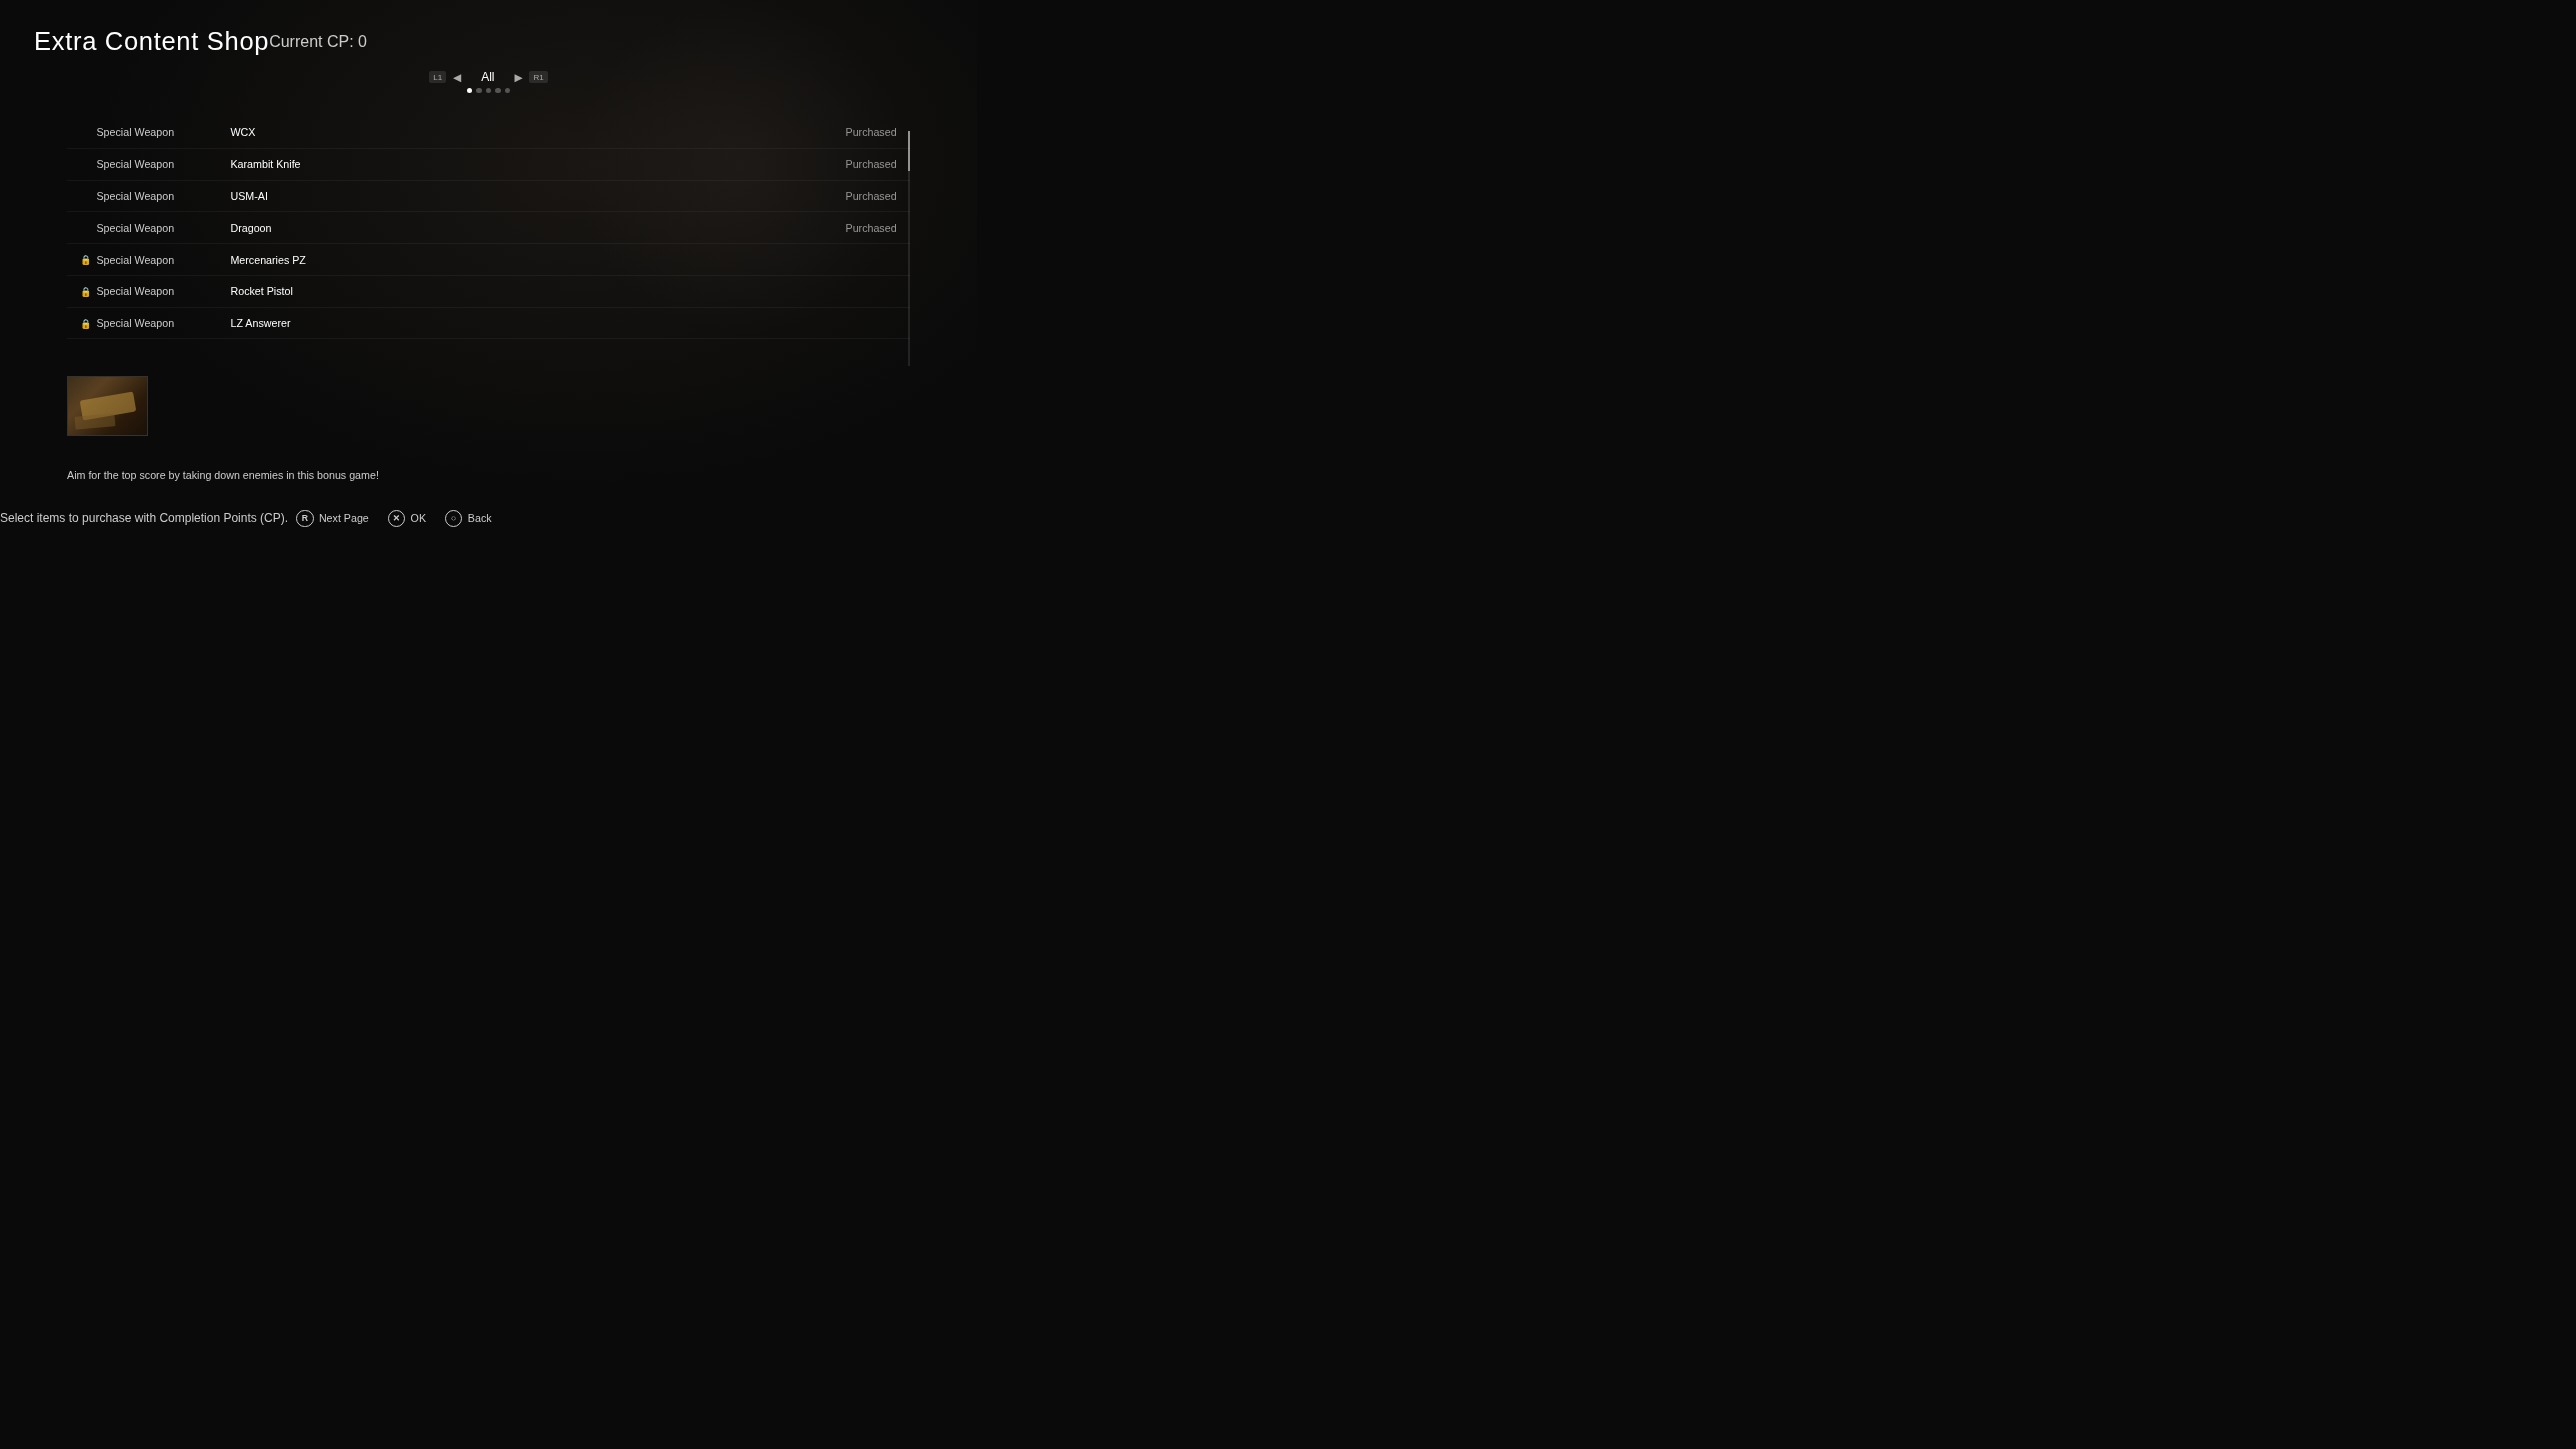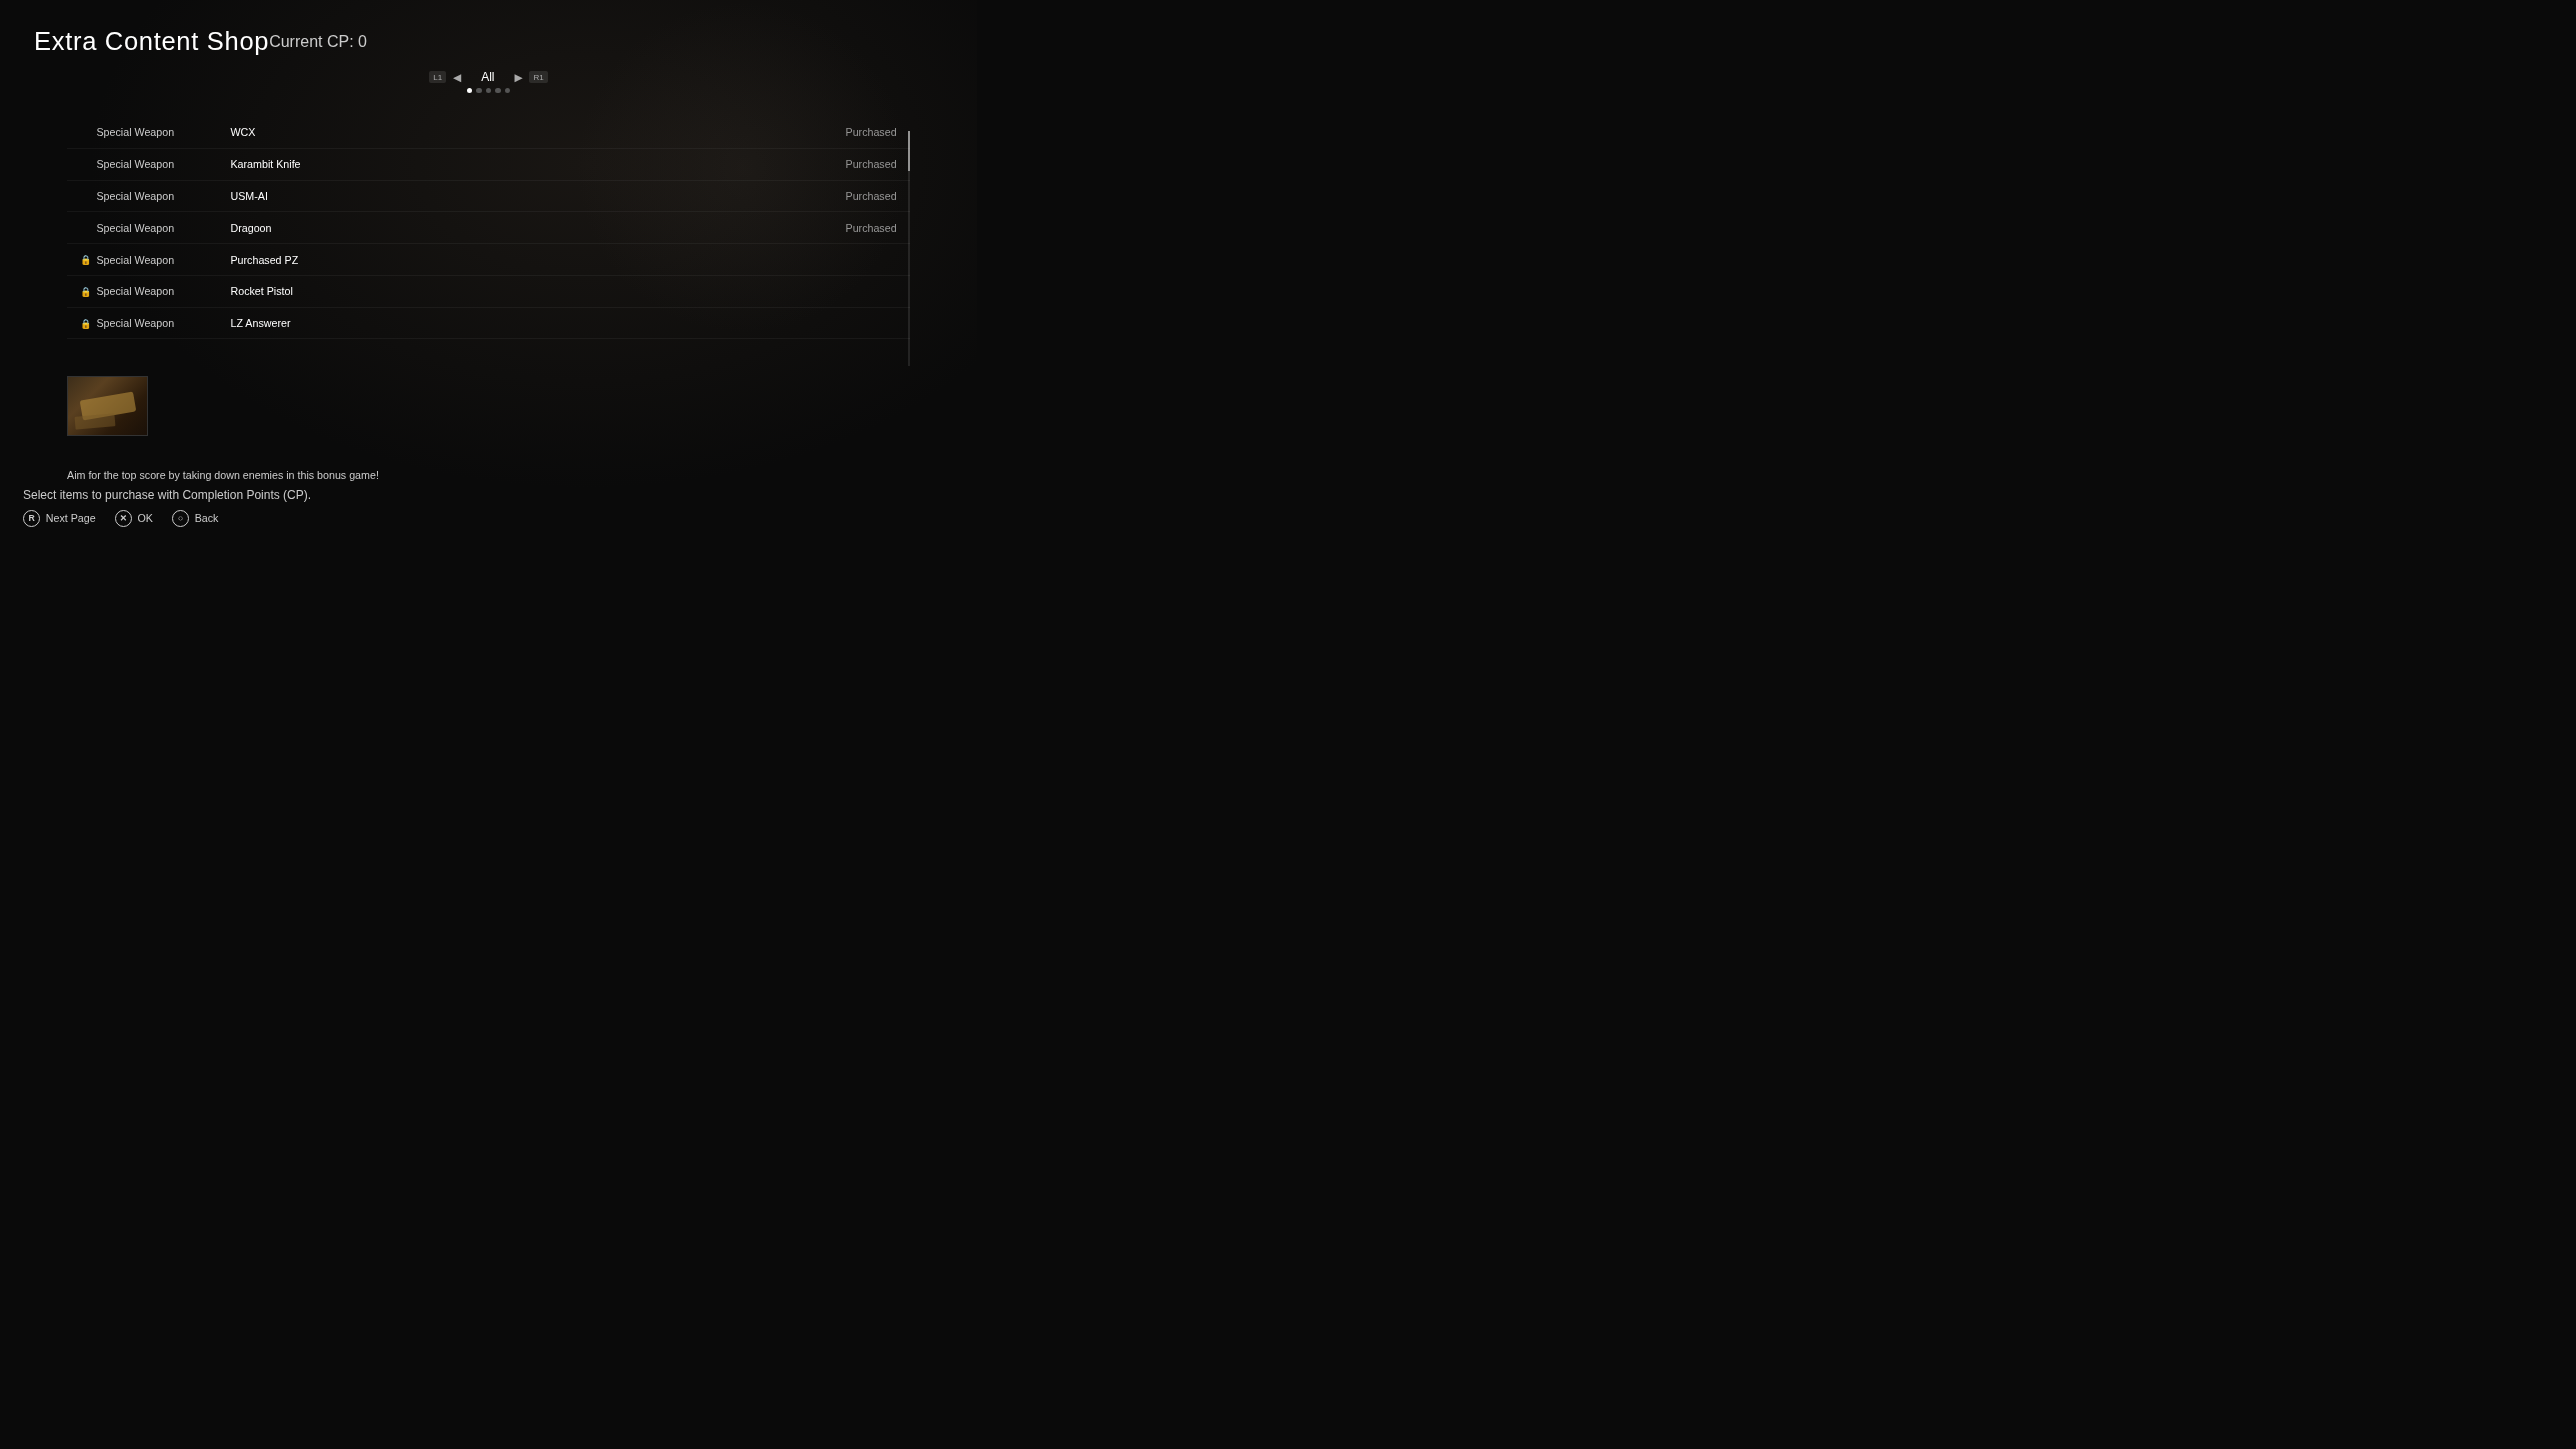--- a/index.html
+++ b/index.html
@@ -233,23 +233,23 @@
       max-width: 402px;
     }
 
     
     .bottom-bar {
       position: absolute;
       bottom: 20px;
       left: 0;
       right: 0;
       display: flex;
-      flex-direction: column;
+      flex-direction: row;
+      align-items: center;
       gap: 8px;
-      margin-left: 23px;
     }
 
     .instruction-text {
       font-size: 12px;
       color: #cccccc;
       font-weight: 300;
     }
 
     .controls-row {
       display: flex;
@@ -347,21 +347,21 @@
     </div>
     <div class="list-item">
       <span class="lock-icon" style="visibility: hidden;"></span>
       <span class="item-category">Special Weapon</span>
       <span class="item-name">Dragoon</span>
       <span class="item-status purchased">Purchased</span>
     </div>
     <div class="list-item">
       <span class="lock-icon">🔒</span>
       <span class="item-category">Special Weapon</span>
-      <span class="item-name">Purchased PZ</span>
+      <span class="item-name">Mercenaries PZ</span>
     </div>
     <div class="list-item">
       <span class="lock-icon">🔒</span>
       <span class="item-category">Special Weapon</span>
       <span class="item-name">Rocket Pistol</span>
     </div>
     <div class="list-item">
       <span class="lock-icon">🔒</span>
       <span class="item-category">Special Weapon</span>
       <span class="item-name">LZ Answerer</span>

